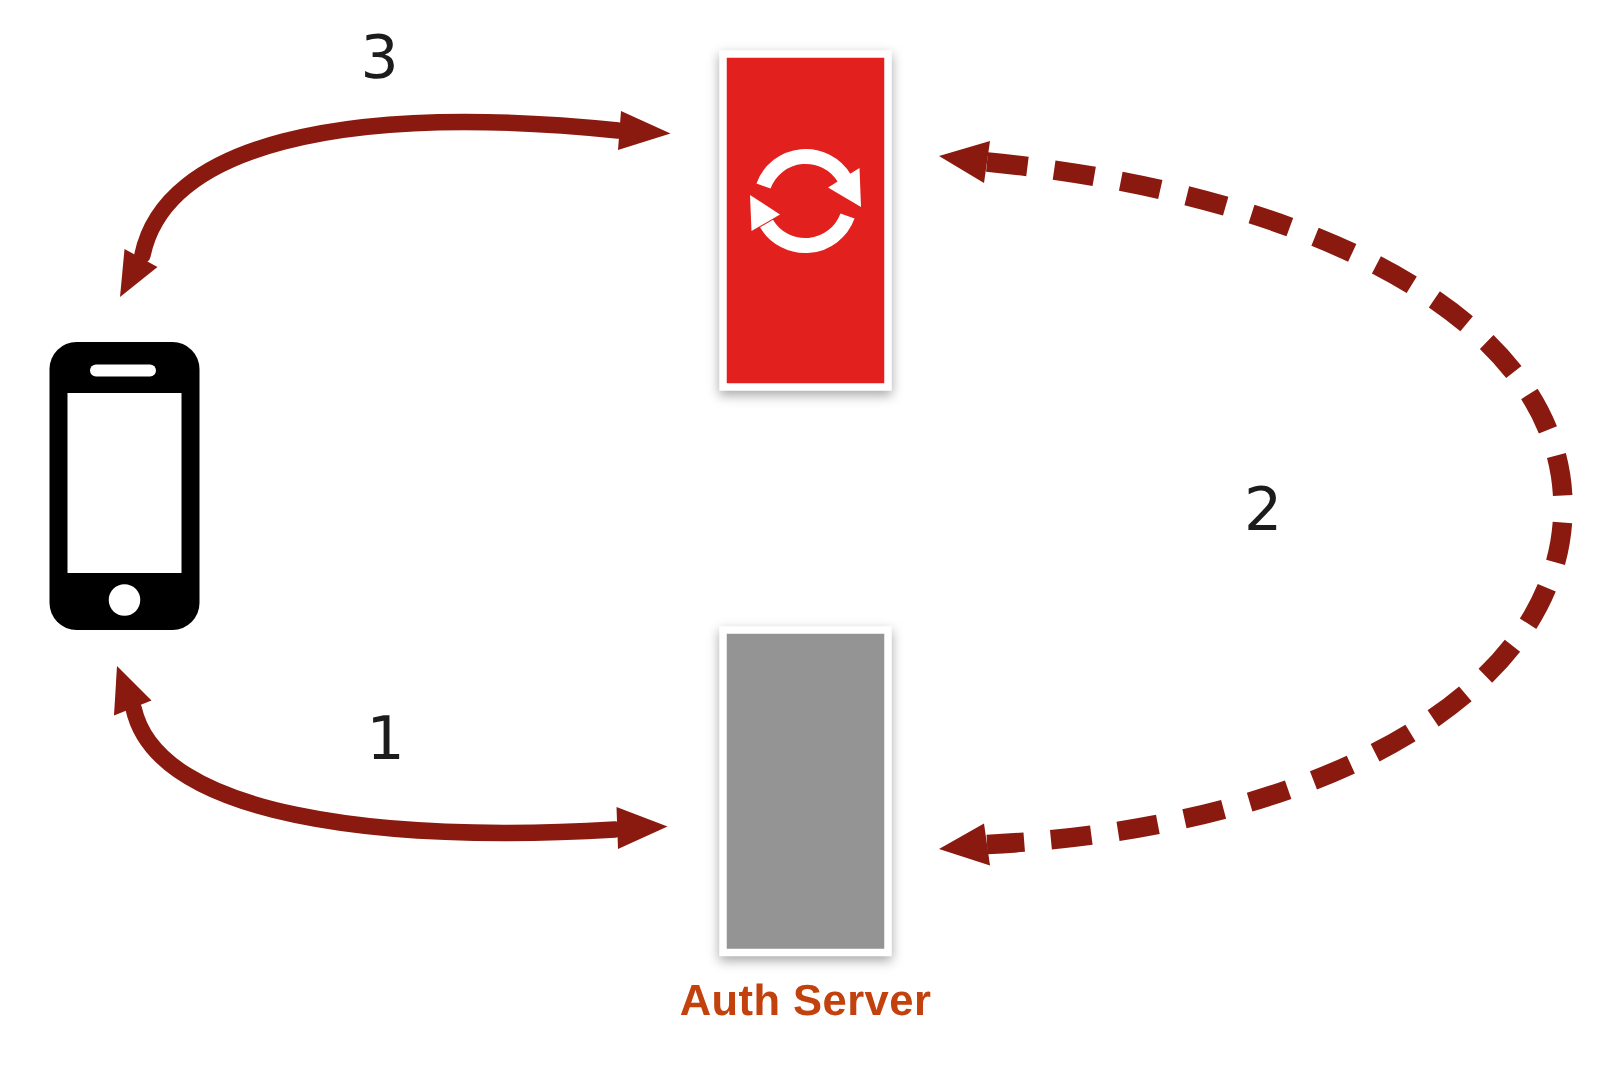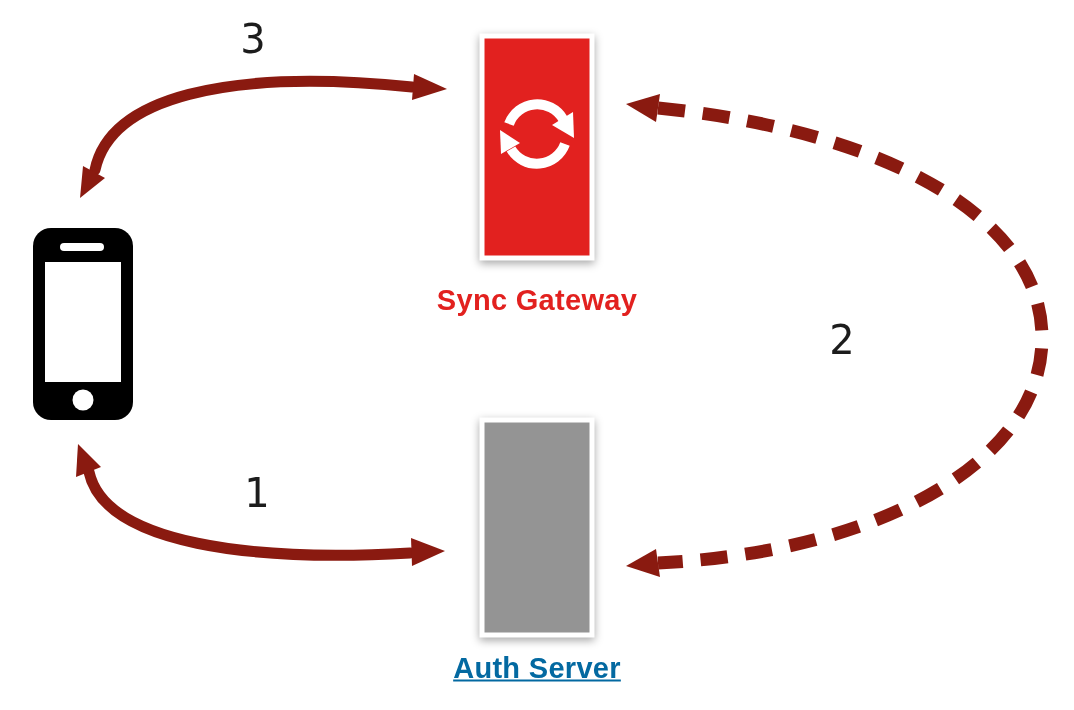--- a/index.html
+++ b/index.html
@@ -23,21 +23,21 @@
     font-family: "DejaVu Sans", sans-serif;
     font-size: 40px;
     color: #1c1c1c;
   }
   .node-label {
     font-size: 29px;
     font-weight: bold;
     letter-spacing: 0.3px;
   }
   .sync-label-color { color: #e2211f; }
-  .auth-label-color { color: #0369a1; text-decoration: underline; }
+  .auth-label-color { color: #c2410c; }
   .shadow { filter: drop-shadow(0 3px 4px rgba(0,0,0,0.35)); }
 </style>
 </head>
 <body>
 
 <div class="canvas">
 
   <svg width="1074" height="710" viewBox="0 0 1074 710">
 
     <g>
@@ -80,17 +80,16 @@
     </g>
 
   </svg>
 
   <div class="label step-num" style="left:253px; top:39px;">3</div>
 
   <div class="label step-num" style="left:257px; top:493px;">1</div>
 
   <div class="label step-num" style="left:842px; top:340px;">2</div>
 
-  <div class="label node-label sync-label-color" style="left:537px; top:300px;">Sync Gateway</div>
 
   <div class="label node-label auth-label-color" style="left:537px; top:668px;">Auth Server</div>
 
 </div>
 
 </body></html>

